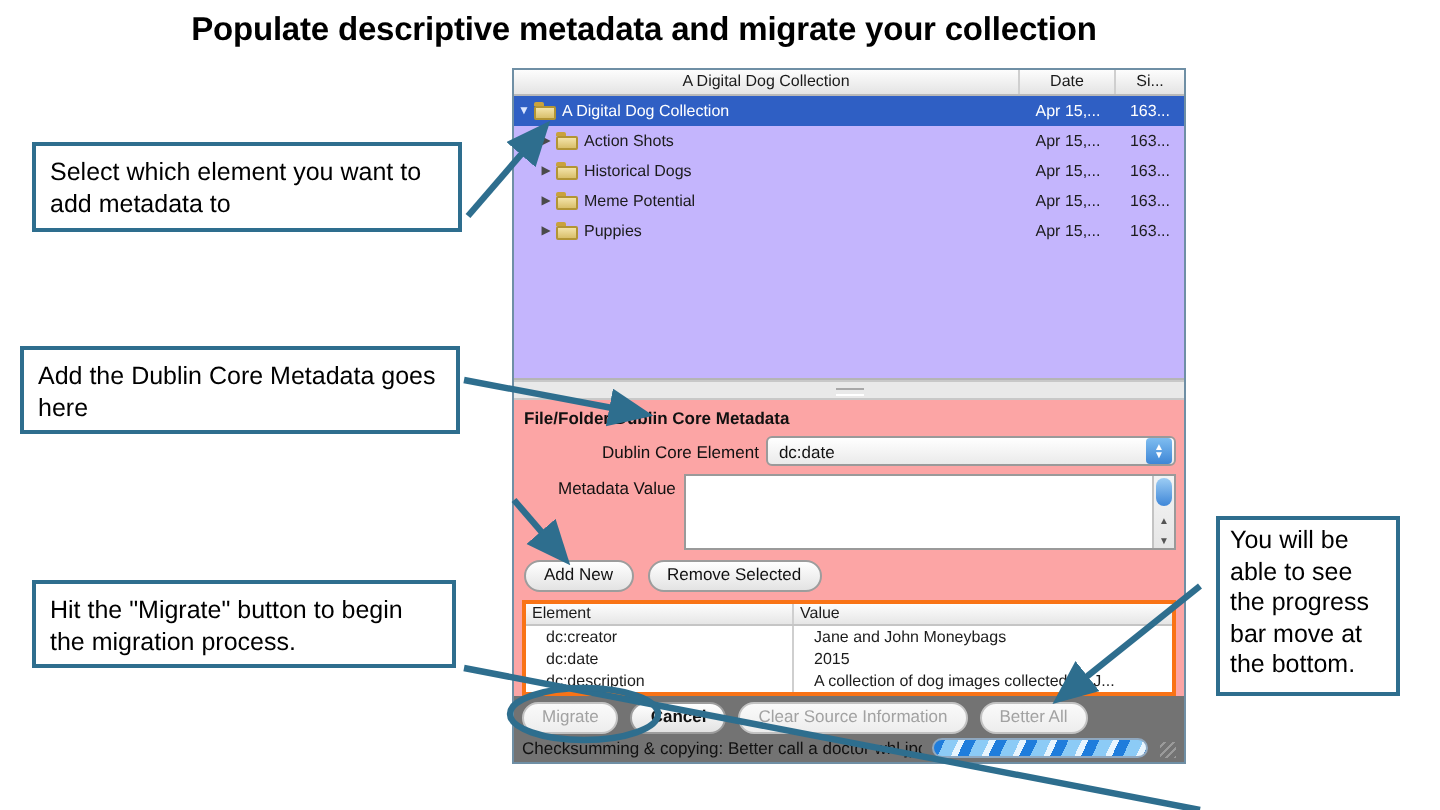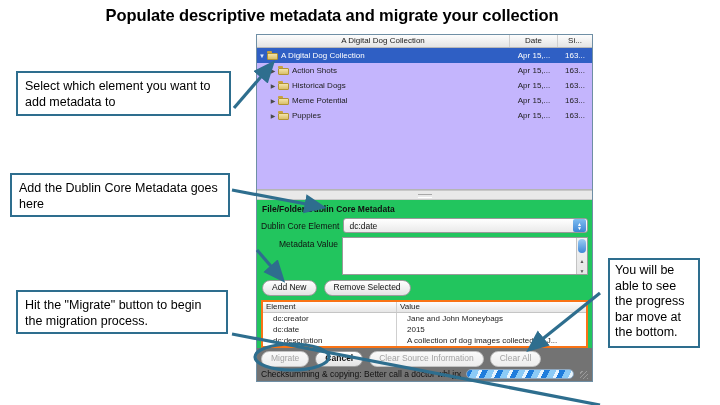--- a/index.html
+++ b/index.html
@@ -11,21 +11,21 @@
     height: 405px;
     position: relative;
     background: #ffffff;
     font-family: "Liberation Sans", sans-serif;
     overflow: hidden;
   }
 
   
   #slide-title {
     position: absolute;
-    left: 12px;
+    left: 2px;
     top: 6px;
     width: 640px;
     text-align: center;
     font-size: 16.5px;
     font-weight: bold;
     color: #000000;
     letter-spacing: -0.1px;
   }
 
   
@@ -180,21 +180,21 @@
     position: absolute;
     left: 50%; top: 3px;
     width: 14px; height: 2px;
     margin-left: -7px;
     border-top: 1px solid #a8a8a8;
     border-bottom: 1px solid #ffffff;
   }
 
   
   #meta-pane {
-    background: #22c55e;
+    background: #fca5a5;
     padding: 3px 4px 0 4px;
     box-sizing: border-box;
     flex: 1 1 auto;
     display: flex;
     flex-direction: column;
   }
   #meta-pane-title {
     font-size: 8.5px;
     font-weight: bold;
     color: #111111;
@@ -203,21 +203,21 @@
   .field-row {
     display: flex;
     align-items: center;
     margin-bottom: 4px;
   }
   .field-label {
     font-size: 8.5px;
     color: #111111;
     white-space: nowrap;
   }
-  #dc-element-label { flex: 0 0 auto; margin-right: 4px; }
+  #dc-element-label { flex: 0 0 auto; margin-right: 4px; margin-left: 40px; }
 
   .combo {
     flex: 1 1 auto;
     height: 15px;
     background: linear-gradient(#ffffff, #eaeaea);
     border: 1px solid #9a9a9a;
     border-radius: 3px;
     display: flex;
     align-items: center;
     position: relative;
@@ -541,21 +541,21 @@
         <div class="mcol-val">A collection of dog images collected by J...</div>
       </div>
     </div>
   </div>
 
   <div id="bottom-bar">
     <div id="action-buttons">
       <div class="btn disabled">Migrate</div>
       <div class="btn bold">Cancel</div>
       <div class="btn disabled">Clear Source Information</div>
-      <div class="btn disabled">Clear All</div>
+      <div class="btn disabled">Better All</div>
     </div>
     <div id="status-row">
       <div id="status-text">Checksumming &amp; copying: Better call a doctor whl.jpg</div>
       <div id="progress-bar"></div>
       <div id="resize-grip"></div>
     </div>
   </div>
 </div>
 
 <svg id="arrow-layer" viewBox="0 0 720 405" xmlns="http://www.w3.org/2000/svg">

